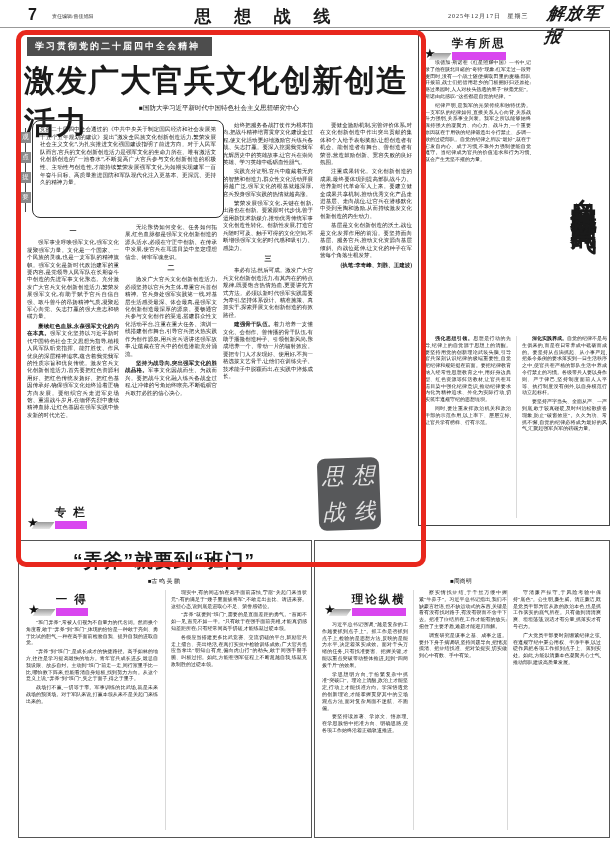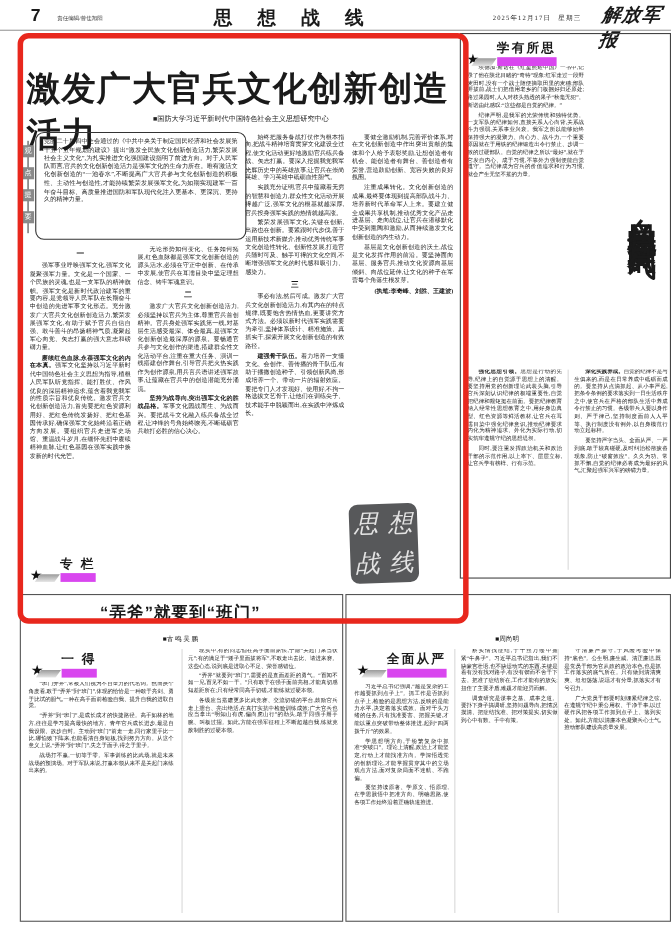--- a/index.html
+++ b/index.html
@@ -45,41 +45,42 @@
   .slogo .lbl{font-family:"Liberation Sans",sans-serif;font-weight:bold;font-size:11.5px;letter-spacing:2px;
               border-bottom:8px solid #d946ef;padding-bottom:1px;}
   
   .rbox{left:418px;top:30px;width:190px;height:494px;border:1px solid #444;}
   .rcol{font-size:5px;line-height:6.8px;}
   .vttl{left:538px;top:56px;width:64px;height:276px;writing-mode:vertical-rl;text-orientation:upright;
         font-size:26px;font-weight:900;letter-spacing:3px;text-align:center;}
   
   .blbox{left:18px;top:540px;width:292px;height:296px;border:1px solid #555;}
   .brbox{left:314px;top:540px;width:294px;height:296px;border:1px solid #555;}
-  .bttl{text-align:center;font-size:15px;font-weight:900;letter-spacing:1px;}
+  .bttl{text-align:center;font-size:19px;font-weight:900;letter-spacing:1px;}
   .bby{text-align:center;font-size:6px;margin-top:3px;}
   .bcol{font-size:5px;line-height:6.8px;}
 </style>
 </head>
 <body>
 
 <div class="page">
 
   <div class="abs pagenum sans">7</div>
   <div class="abs editor">责任编辑/曾佳旭阳</div>
   <div class="abs secttl sans">思 想 战 线</div>
   <div class="abs dateln">
     <span>2025年12月17日</span>
     <span style="margin-left:4px;">星期三</span>
   </div>
   <div class="abs paper">解放军报</div>
   <div class="abs toprule"></div>
 
   <div class="abs redbox"></div>
 
+  <div class="abs kicker sans">学习贯彻党的二十届四中全会精神</div>
   <div class="abs headline sans">激发广大官兵文化创新创造活力</div>
   <div class="abs mbyline">■国防大学习近平新时代中国特色社会主义思想研究中心</div>
 
   <div class="abs tagline"></div>
   <div class="abs tagsq sans" style="top:132px;">观</div>
   <div class="abs tagsq sans" style="top:152px;">点</div>
   <div class="abs tagsq sans" style="top:172px;">提</div>
   <div class="abs tagsq sans" style="top:192px;">要</div>
 
   <div class="abs sumbox">党的二十届四中全会通过的《中共中央关于制定国民经济和社会发展第十五个五年规划的建议》提出“激发全民族文化创新创造活力,繁荣发展社会主义文化”,为扎实推进文化强国建设指明了前进方向。对于人民军队而言,官兵的文化创新创造活力是强军文化的生命力所在。唯有激活文化创新创造的“一池春水”,不断提高广大官兵参与文化创新创造的积极性、主动性与创造性,才能持续繁荣发展强军文化,为如期实现建军一百年奋斗目标、高质量推进国防和军队现代化注入更基本、更深沉、更持久的精神力量。</div>
@@ -164,21 +165,21 @@
     <p>现实中,有的同志怕在高手面前露怯,宁愿“关起门来当状元”;有的满足于“矮子里面拔将军”,不敢走出去比、请进来赛。这些心态,说到底是进取心不足、荣誉感错位。</p>
     <p>“弄斧”就要到“班门”,需要的是直面差距的勇气。“百闻不如一见,百见不如一干。”只有敢于在强手面前亮相,才能真切感知差距所在;只有经常同高手切磋,才能练就过硬本领。</p>
     <p>各级应当搭建更多比武竞赛、交流切磋的平台,鼓励官兵走上擂台、亮出绝活,在真打实抗中检验训练成效;广大官兵也应当拿出“明知山有虎,偏向虎山行”的劲头,敢于同强手掰手腕、叫板过招。如此,方能在强军征程上不断超越自我,练就克敌制胜的过硬本领。</p>
   </div>
 
   <div class="abs brbox"></div>
   <div class="abs bby" style="left:318px;top:574px;width:286px;">■周尚明</div>
   <div class="slogo" style="left:324px;top:592px;">
     <span class="star">★</span>
     <span class="swoosh"></span>
-    <span class="lbl">全面从严</span>
+    <span class="lbl">理论纵横</span>
   </div>
   <div class="jcol bcol" style="left:322px;top:622px;width:86px;height:208px;">
     <p>习近平总书记强调,“越是复杂的工作越要抓到点子上”。抓工作是否抓到点子上,检验的是思想方法,反映的是能力水平,决定着落实成效。面对千头万绪的任务,只有找准要害、把握关键,才能以重点突破带动整体推进,起到“四两拨千斤”的效果。</p>
     <p>学思想明方向,于纷繁复杂中抓准“突破口”。理论上清醒,政治上才能坚定,行动上才能找准方向。学深悟透党的创新理论,才能掌握贯穿其中的立场观点方法,面对复杂局面不迷航、不跑偏。</p>
     <p>要坚持读原著、学原文、悟原理,在学思践悟中把准方向、明确思路,使各项工作始终沿着正确轨道推进。</p>
   </div>
   <div class="jcol bcol hairline-l" style="left:413px;top:590px;width:88px;height:240px;">
     <p>察实情找症结,于千丝万缕中握紧“牛鼻子”。习近平总书记指出,我们不缺豪言壮语,也不缺运动式的东西,关键是看有没有找对路子,有没有锲而不舍干下去。把准了症结所在,工作才能有的放矢;扭住了主要矛盾,难题才能迎刃而解。</p>
     <p>调查研究是谋事之基、成事之道。要扑下身子搞调研,坚持问题导向,把情况摸清、把症结找准、把对策提实,切实做到心中有数、手中有策。</p>
   </div>

